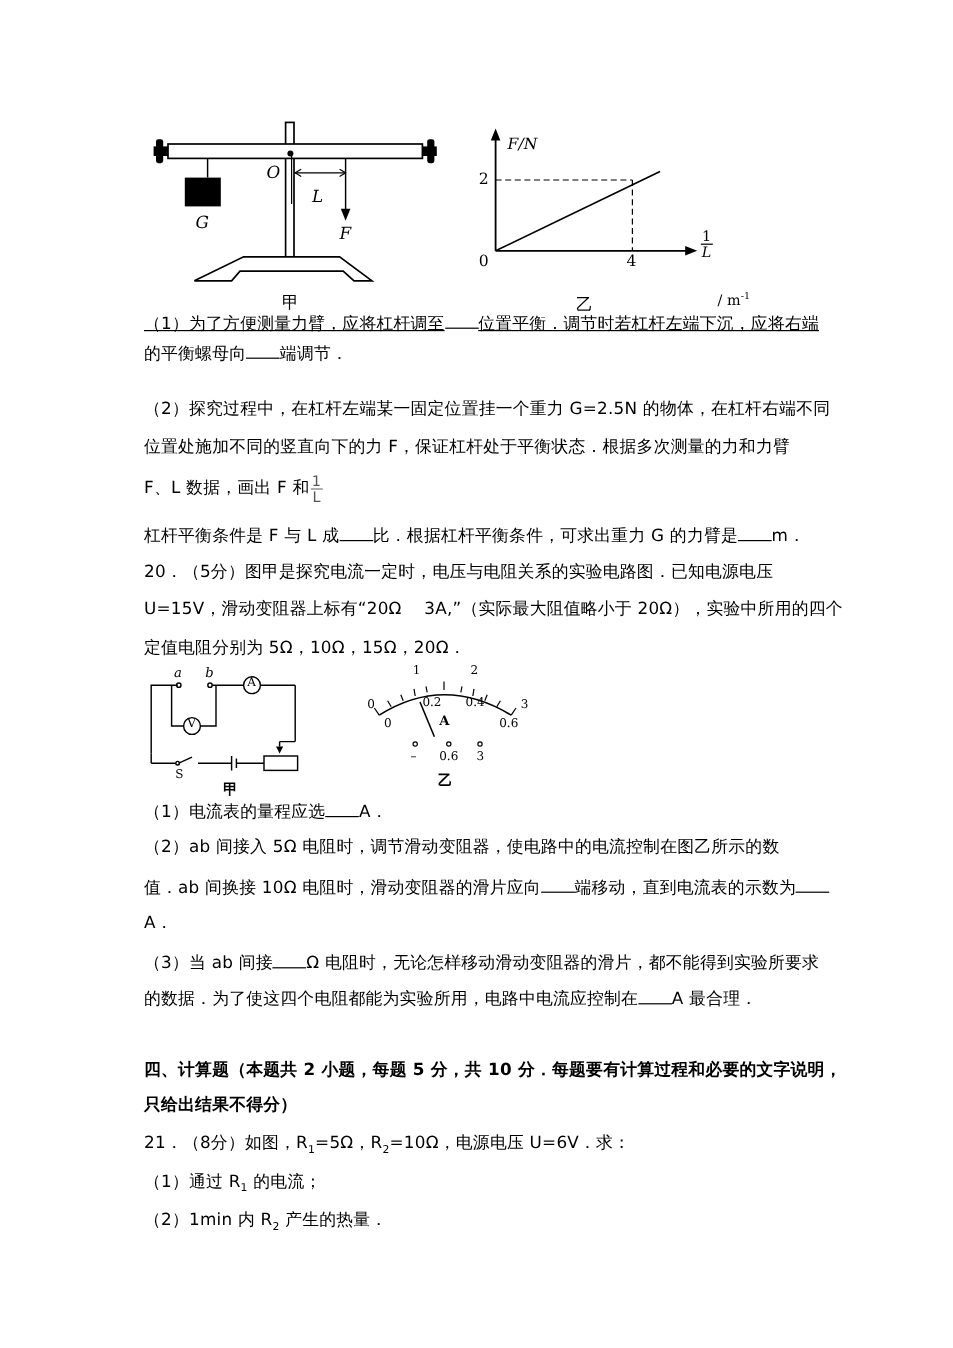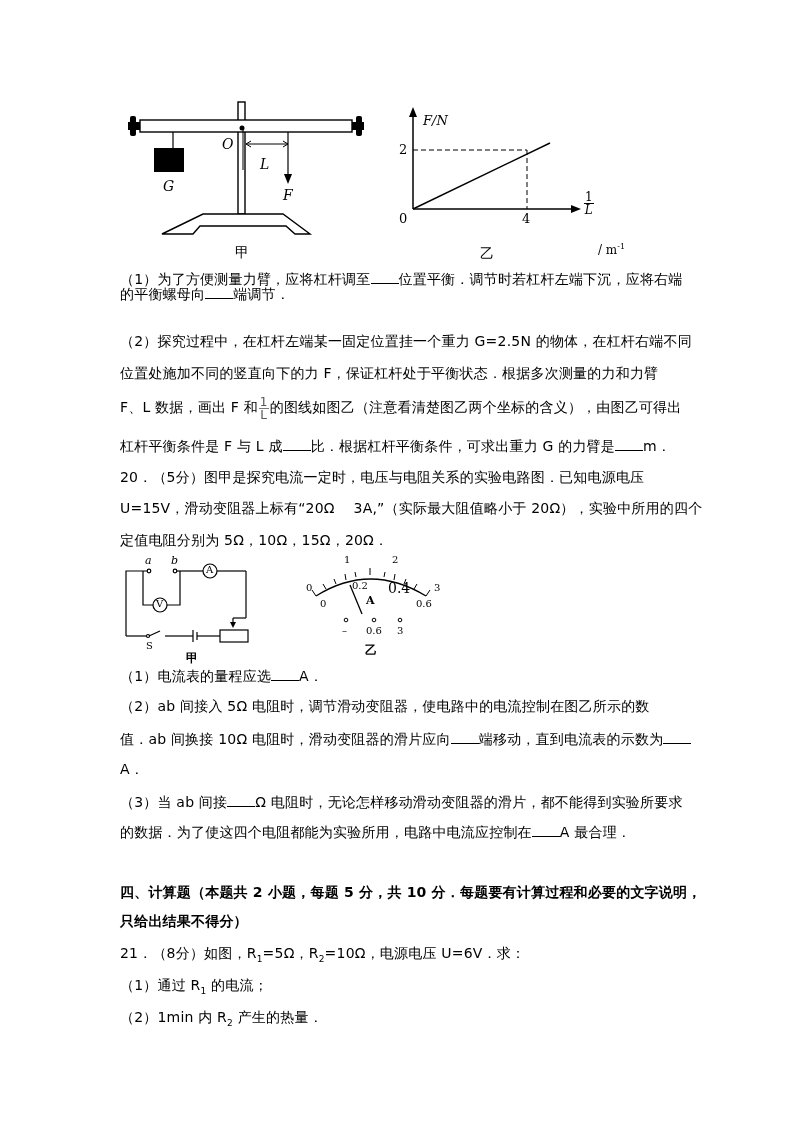--- a/index.html
+++ b/index.html
@@ -69,30 +69,30 @@
   <span class="frac" style="position:absolute;left:198px;top:86px;font-family:'DejaVu Serif',serif;color:#000;">
     <span class="num" style="border-color:#000;">1</span>
     <span style="font-style:italic;">L</span>
   </span>
   <span class="caption" style="left:213px;top:93px;font-family:'DejaVu Serif',serif;font-size:12px;margin-top:44px;">
     <span>/ m</span><sup style="font-size:8px;">-1</sup>
   </span>
   <span class="caption" style="left:95px;top:140px;">乙</span>
 </div>
 
-<div class="line" style="top:269px;">
+<div class="line" style="top:259px;text-decoration:underline;">
   <span>（1）为了方便测量力臂，应将杠杆调至</span><span class="blank" style="width:28px;"></span><span>位置平衡．调节时若杠杆左端下沉，应将右端</span>
 </div>
 <div class="line" style="top:284px;">
   <span>的平衡螺母向</span><span class="blank" style="width:28px;"></span><span>端调节．</span>
 </div>
 <div class="line" style="top:332px;">（2）探究过程中，在杠杆左端某一固定位置挂一个重力 G=2.5N 的物体，在杠杆右端不同</div>
 <div class="line" style="top:364px;">位置处施加不同的竖直向下的力 F，保证杠杆处于平衡状态．根据多次测量的力和力臂</div>
 <div class="line" style="top:392px;line-height:30px;">
-  <span>F、L 数据，画出 F 和</span><span class="frac"><span class="num">1</span><span>L</span></span><span>的图线如图乙（注意看清楚图乙两个坐标的含义），由图乙可得出</span>
+  <span>F、L 数据，画出 F 和</span><span class="frac"><span class="num">1</span><span>L</span></span>
 </div>
 <div class="line" style="top:436px;">
   <span>杠杆平衡条件是 F 与 L 成</span><span class="blank" style="width:28px;"></span><span>比．根据杠杆平衡条件，可求出重力 G 的力臂是</span><span class="blank" style="width:28px;"></span><span>m．</span>
 </div>
 
 <div class="line" style="top:468px;">20．（5分）图甲是探究电流一定时，电压与电阻关系的实验电路图．已知电源电压</div>
 <div class="line" style="top:499px;">U=15V，滑动变阻器上标有“20Ω　 3A,”（实际最大阻值略小于 20Ω），实验中所用的四个</div>
 <div class="line" style="top:531px;">定值电阻分别为 5Ω，10Ω，15Ω，20Ω．</div>
 
 <div class="fig" style="left:118px;top:558px;width:140px;height:100px;">
@@ -153,21 +153,21 @@
     <circle cx="46" cy="68" r="1.8" fill="none" stroke="#000"></circle>
     <circle cx="74" cy="68" r="1.8" fill="none" stroke="#000"></circle>
     <circle cx="100" cy="68" r="1.8" fill="none" stroke="#000"></circle>
   </svg>
   <span class="caption" style="left:6px;top:30px;font-size:10px;font-family:'DejaVu Serif',serif;">0</span>
   <span class="caption" style="left:44px;top:2px;font-size:10px;font-family:'DejaVu Serif',serif;">1</span>
   <span class="caption" style="left:92px;top:2px;font-size:10px;font-family:'DejaVu Serif',serif;">2</span>
   <span class="caption" style="left:134px;top:30px;font-size:10px;font-family:'DejaVu Serif',serif;">3</span>
   <span class="caption" style="left:20px;top:46px;font-size:10px;font-family:'DejaVu Serif',serif;">0</span>
   <span class="caption" style="left:52px;top:28px;font-size:10px;font-family:'DejaVu Serif',serif;">0.2</span>
-  <span class="caption" style="left:88px;top:28px;font-size:14px;font-family:'DejaVu Serif',serif;">0.4</span>
+  <span class="caption" style="left:88px;top:28px;font-size:10px;font-family:'DejaVu Serif',serif;">0.4</span>
   <span class="caption" style="left:116px;top:46px;font-size:10px;font-family:'DejaVu Serif',serif;">0.6</span>
   <span class="caption" style="left:66px;top:42px;font-size:11px;font-weight:bold;font-family:'DejaVu Serif',serif;">A</span>
   <span class="caption" style="left:42px;top:73px;font-size:10px;font-family:'DejaVu Serif',serif;">–</span>
   <span class="caption" style="left:66px;top:73px;font-size:10px;font-family:'DejaVu Serif',serif;">0.6</span>
   <span class="caption" style="left:97px;top:73px;font-size:10px;font-family:'DejaVu Serif',serif;">3</span>
   <span class="caption" style="left:65px;top:90px;font-size:12px;font-weight:bold;">乙</span>
 </div>
 
 <div class="line" style="top:666px;">
   <span>（1）电流表的量程应选</span><span class="blank" style="width:28px;"></span><span>A．</span>

